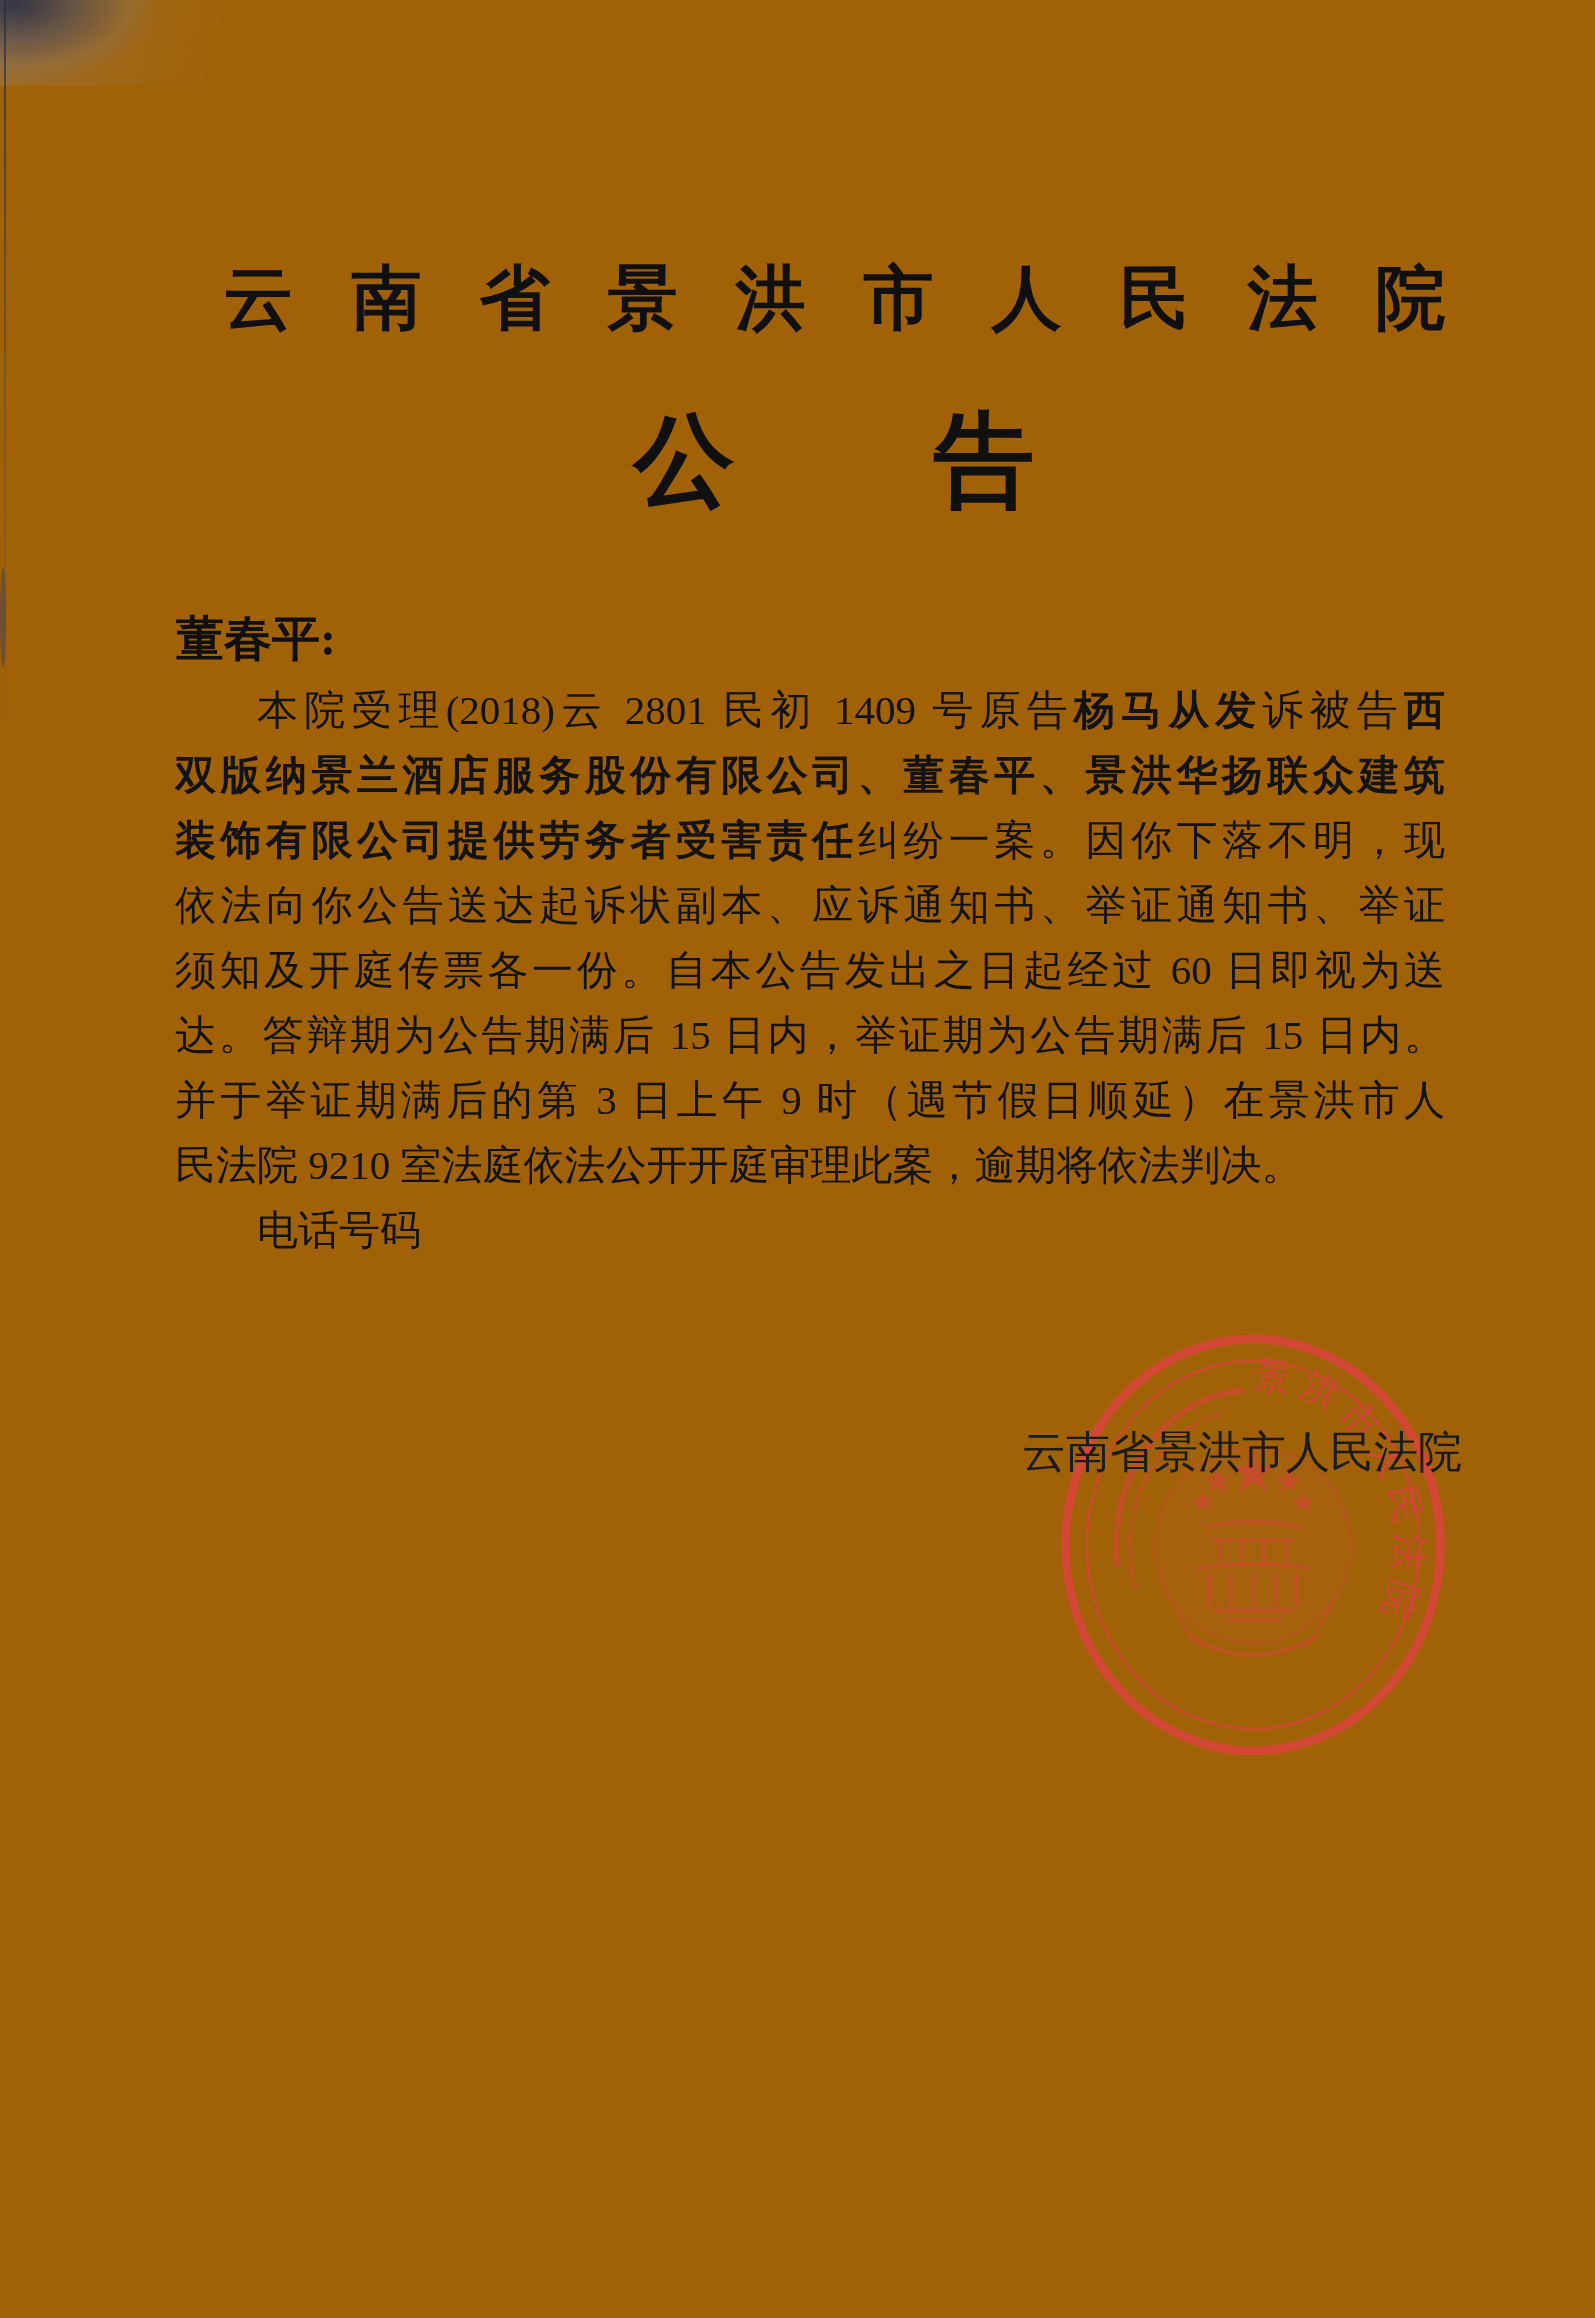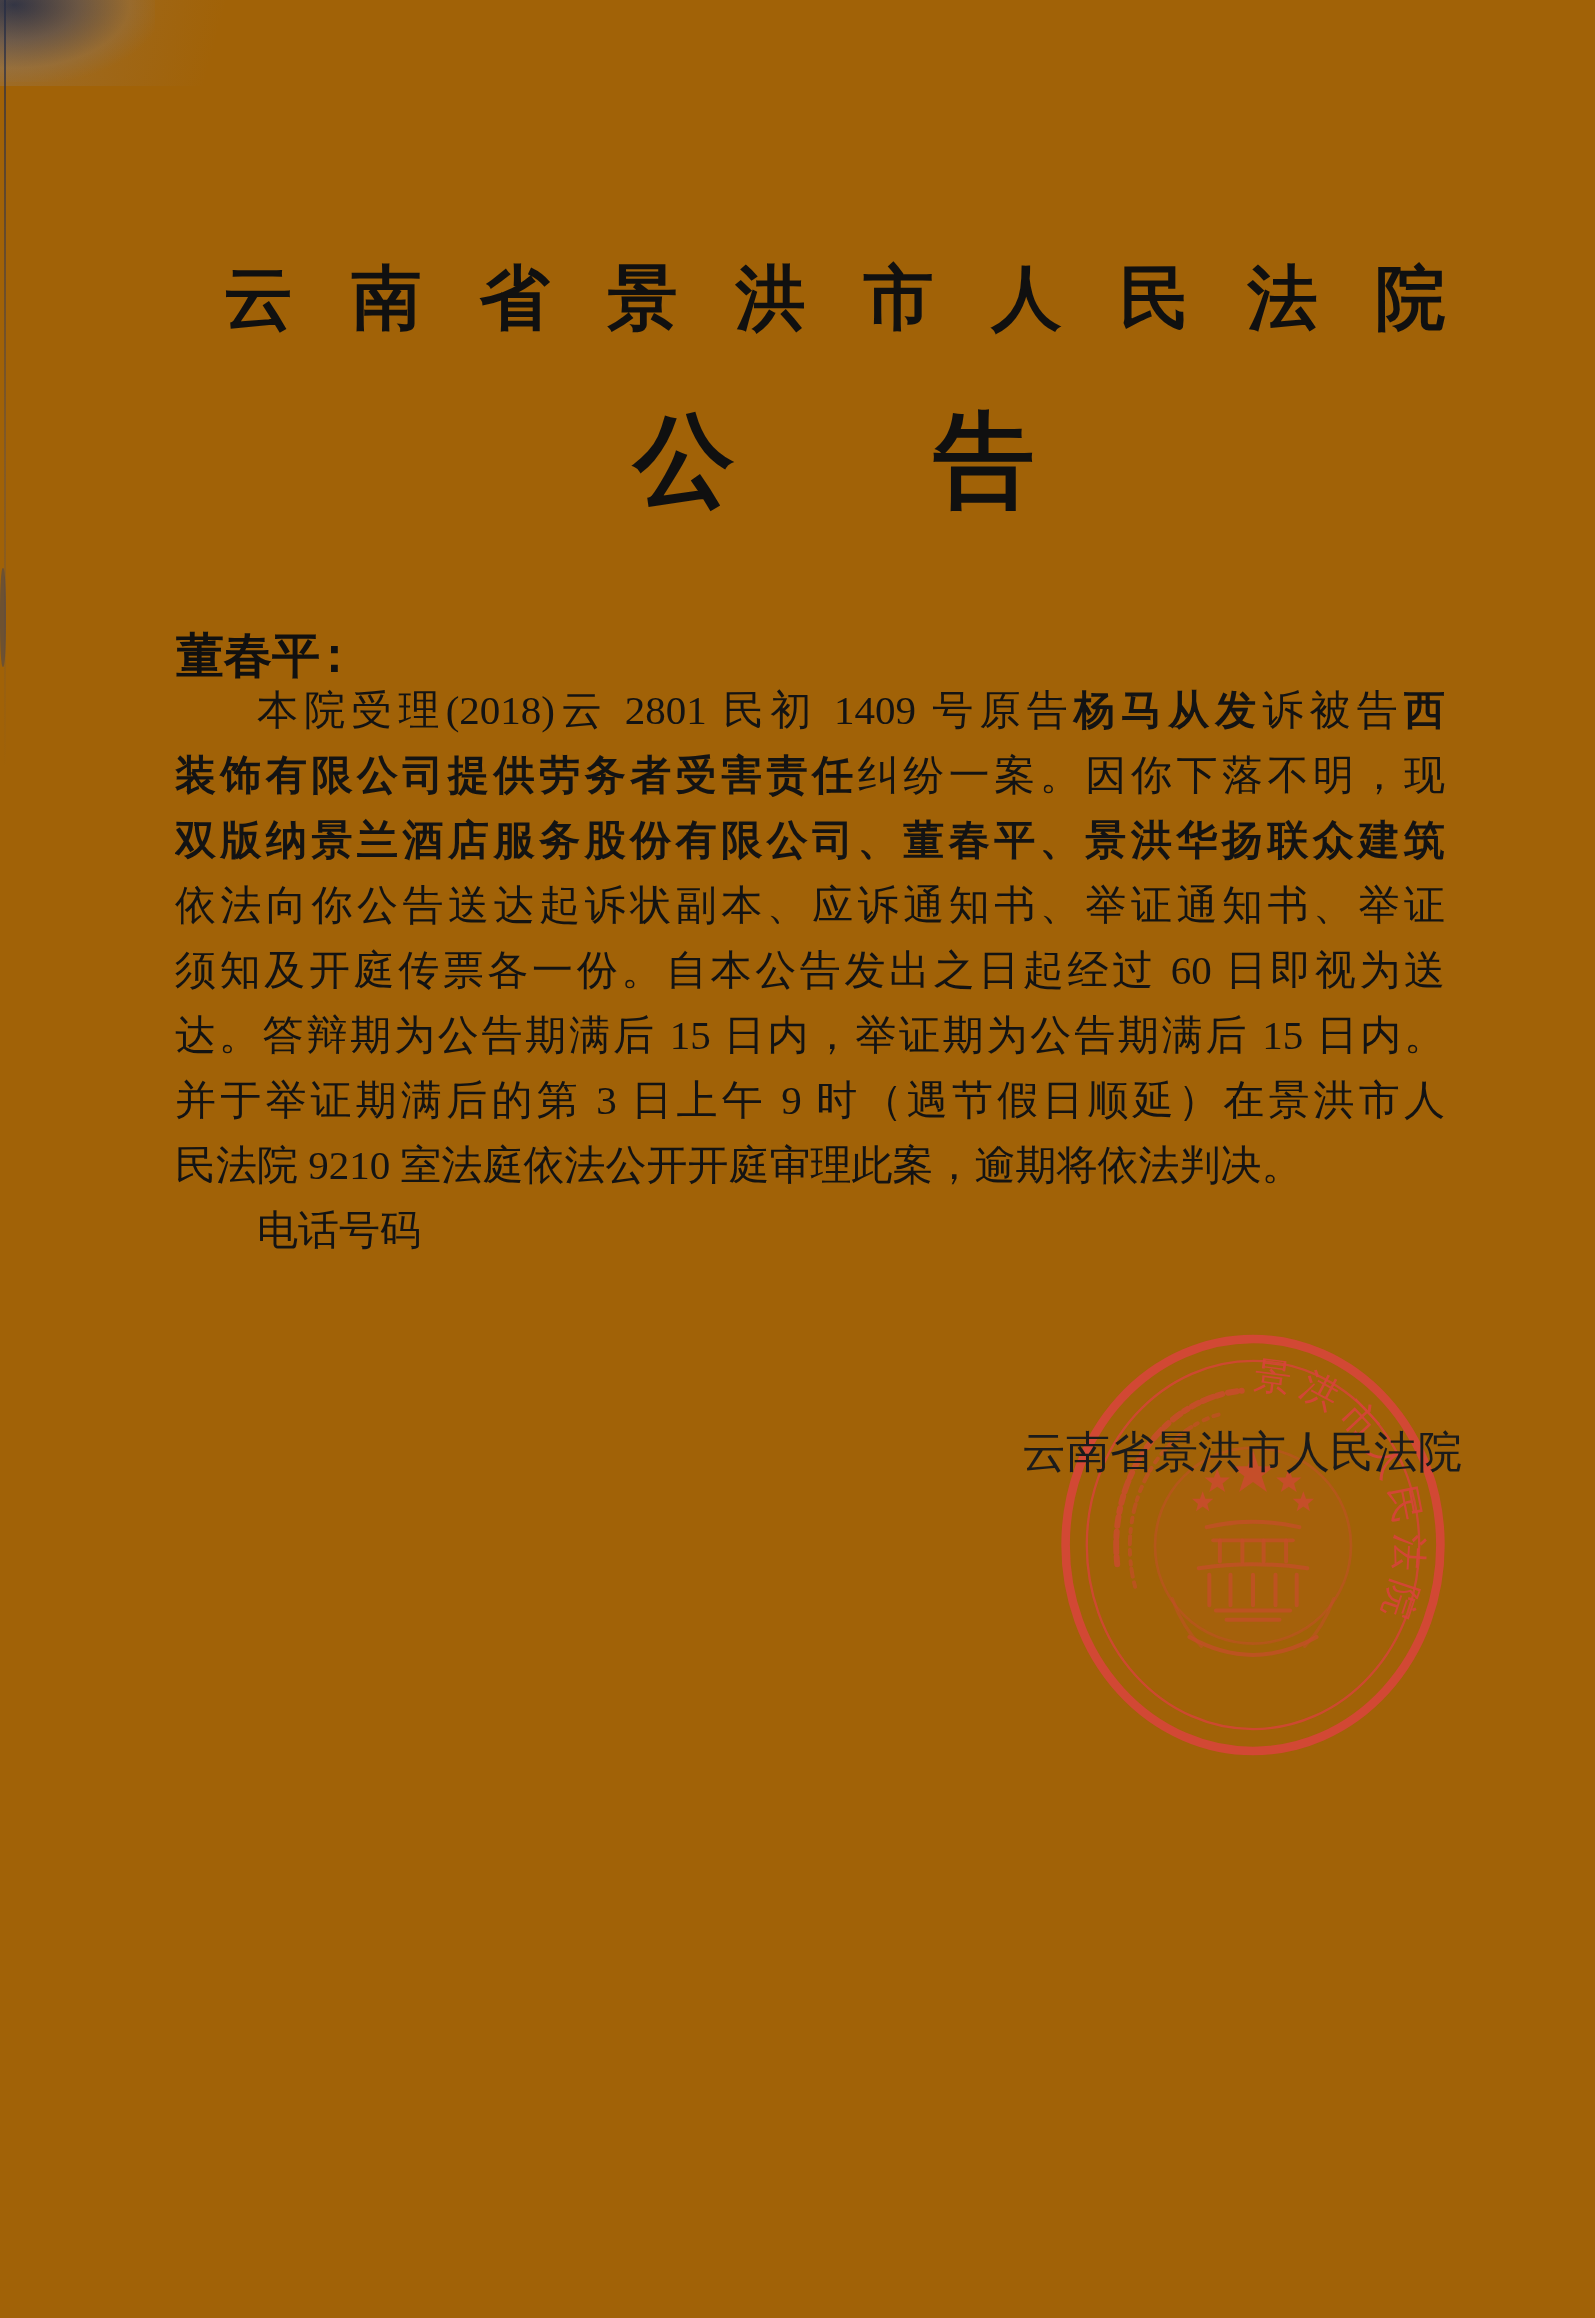--- a/index.html
+++ b/index.html
@@ -45,22 +45,22 @@
   .doc-title{
     position:absolute;top:406px;left:0;width:100%;
     margin:0;text-align:center;
     font-size:101px;font-weight:bold;line-height:1.1;
     letter-spacing:199px;white-space:nowrap;
     transform:translateX(136px);
     color:#101010;
   }
   
   .salutation{
-    position:absolute;left:176px;top:631px;
-    font-size:48px;font-weight:bold;line-height:1.2;color:#101010;font-family:Liberation Mono, monospace;
+    position:absolute;left:176px;top:610px;
+    font-size:48px;font-weight:bold;line-height:1.2;color:#101010;
   }
   .body-paragraph{
     position:absolute;left:175px;top:678px;width:1270px;
     font-size:41px;color:#131313;
   }
   .bline{
     height:65px;line-height:65px;white-space:nowrap;
     text-justify:inter-character;
   }
   .bline.just{
@@ -98,22 +98,22 @@
   <div class="edge-blob"></div>
 
   <h1 class="court-title">云南省景洪市人民法院</h1>
 
   <h2 class="doc-title">公告</h2>
 
   <div class="salutation">董春平:</div>
 
   <div class="body-paragraph">
       <div class="bline just ind"><span>本院受理(2018)云 2801 民初 1409 号原告</span><span class="b">杨马从发</span><span>诉被告</span><span class="b">西</span></div>
+      <div class="bline just"><span class="b">双版纳景兰酒店服务股份有限公司、董春平、景洪华扬联众建筑</span></div>
       <div class="bline just"><span class="b">装饰有限公司提供劳务者受害责任</span><span>纠纷一案。因你下落不明，现</span></div>
-      <div class="bline just"><span class="b">双版纳景兰酒店服务股份有限公司、董春平、景洪华扬联众建筑</span></div>
       <div class="bline just"><span>依法向你公告送达起诉状副本、应诉通知书、举证通知书、举证</span></div>
       <div class="bline just"><span>须知及开庭传票各一份。自本公告发出之日起经过 60 日即视为送</span></div>
       <div class="bline just"><span>达。答辩期为公告期满后 15 日内，举证期为公告期满后 15 日内。</span></div>
       <div class="bline just"><span>并于举证期满后的第 3 日上午 9 时（遇节假日顺延）在景洪市人</span></div>
       <div class="bline"><span>民法院 9210 室法庭依法公开开庭审理此案，逾期将依法判决。</span></div>
       <div class="bline ind"><span>电话号码</span></div>
     </div>
 
   <svg class="seal" width="400" height="436" viewBox="0 0 604 658">
     <g stroke="#d8443b" fill="none">

